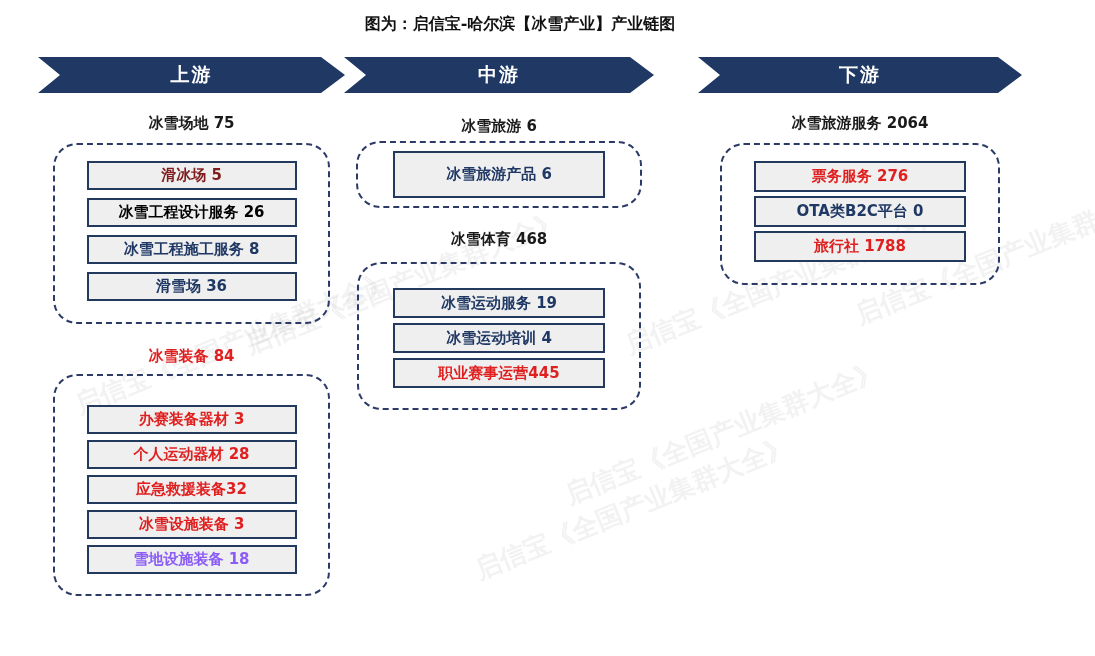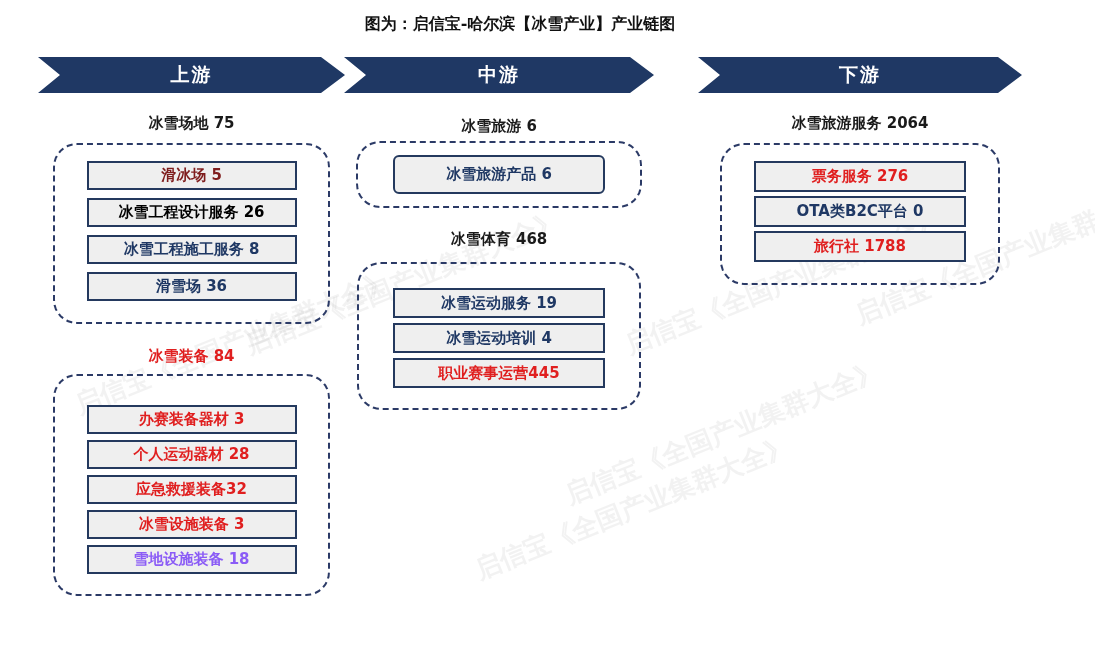--- a/index.html
+++ b/index.html
@@ -35,21 +35,21 @@
   .s1-title1{margin-top:20px;}
   .s1-box1{margin:10px auto 0;width:277px;height:181px;padding-top:16px;}
   .s1-box1 .item{width:210px;height:29px;margin-bottom:8px;}
   .s1-title2{margin-top:22px;}
   .s1-box2{margin:8px auto 0;width:277px;height:222px;padding-top:29px;}
   .s1-box2 .item{width:210px;height:29px;margin-bottom:6px;}
 
   
   .s2-title1{margin-top:23px;}
   .s2-box1{margin:5px auto 0;width:286px;height:67px;justify-content:center;}
-  .s2-box1 .item{width:212px;height:39px;border-radius:6px;}
+  .s2-box1 .item{width:212px;height:47px;}
   .s2-title2{margin-top:21px;}
   .s2-box2{margin:13px auto 0;width:284px;height:148px;padding-top:24px;}
   .s2-box2 .item{width:212px;height:30px;margin-bottom:5px;}
 
   
   .s3-title1{margin-top:20px;}
   .s3-box1{margin:10px auto 0;width:280px;height:142px;padding-top:16px;}
   .s3-box1 .item{width:212px;height:31px;margin-bottom:4px;}
 </style>
 </head>

